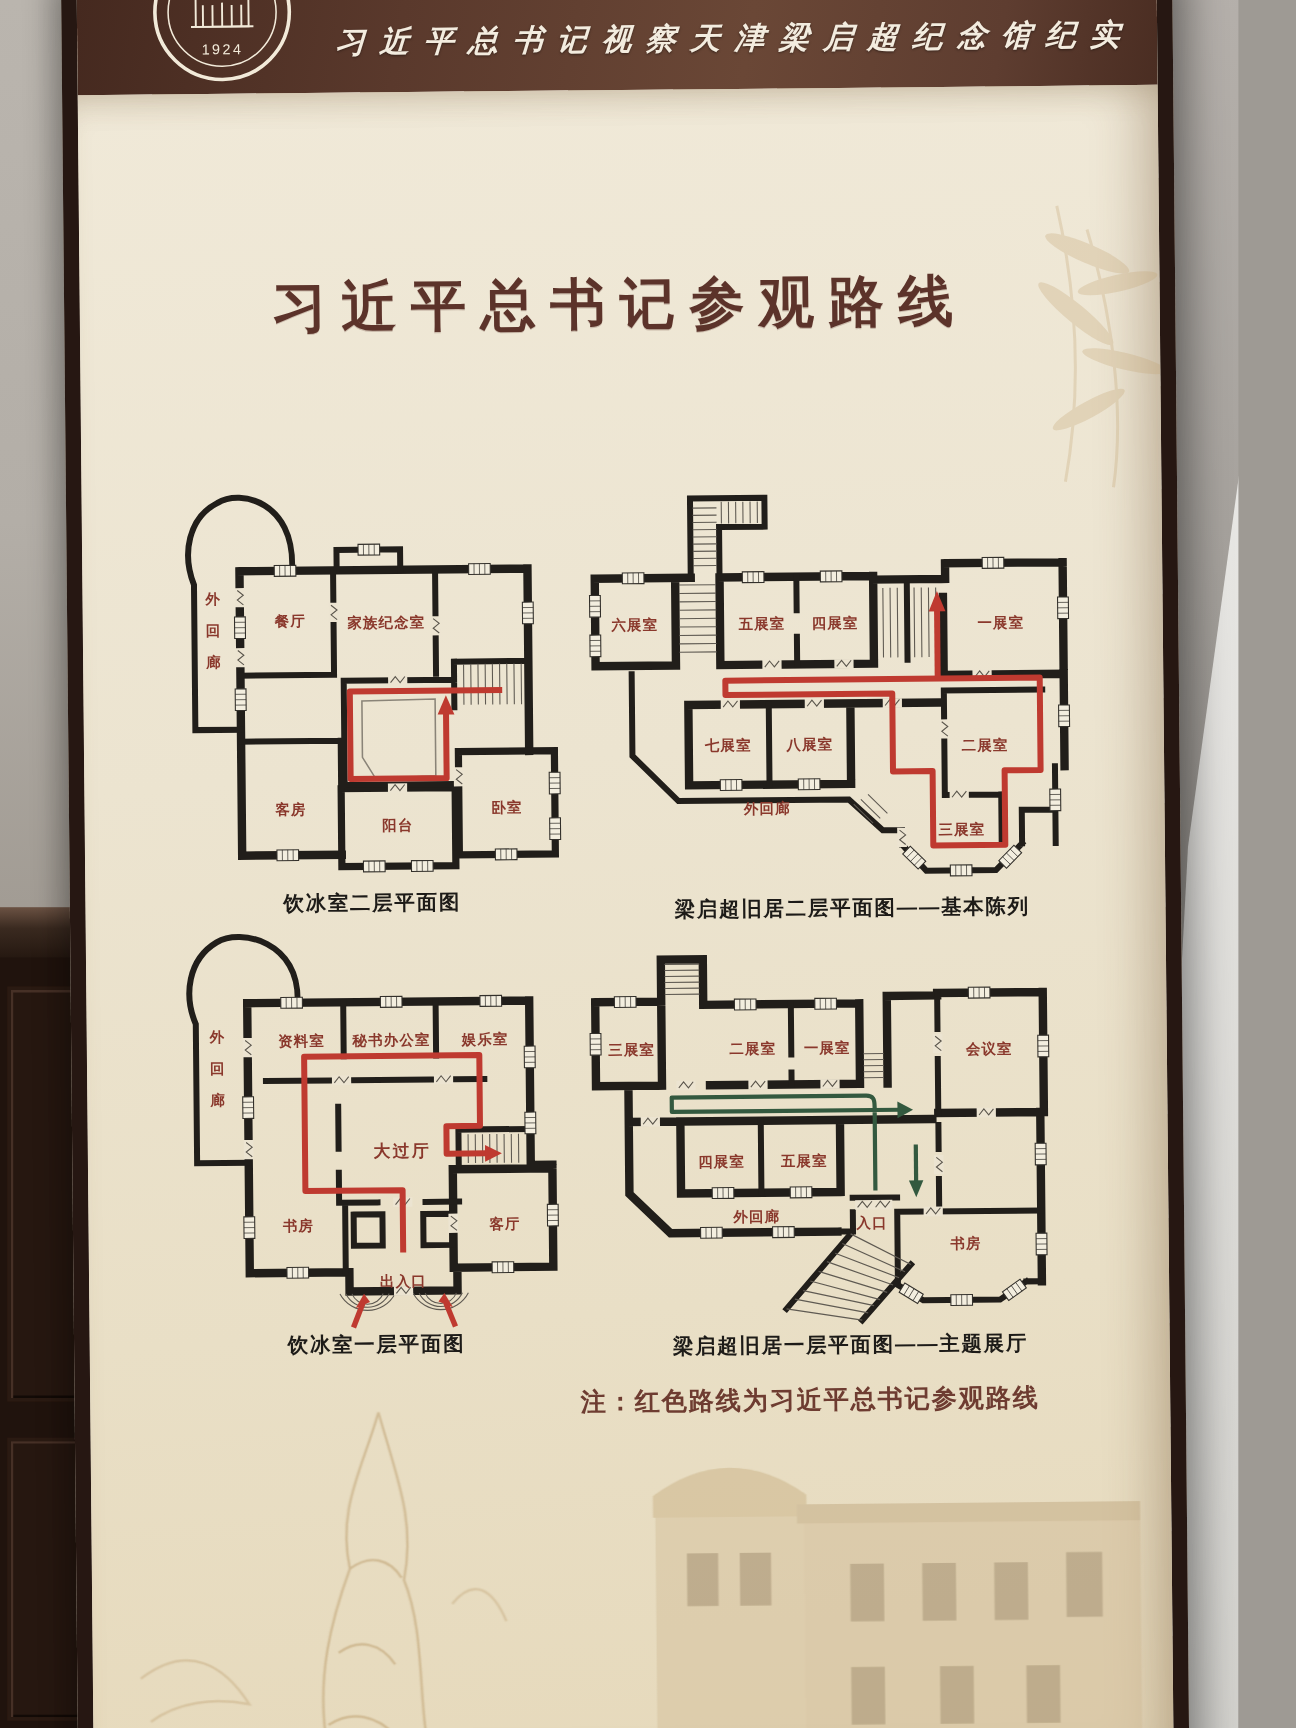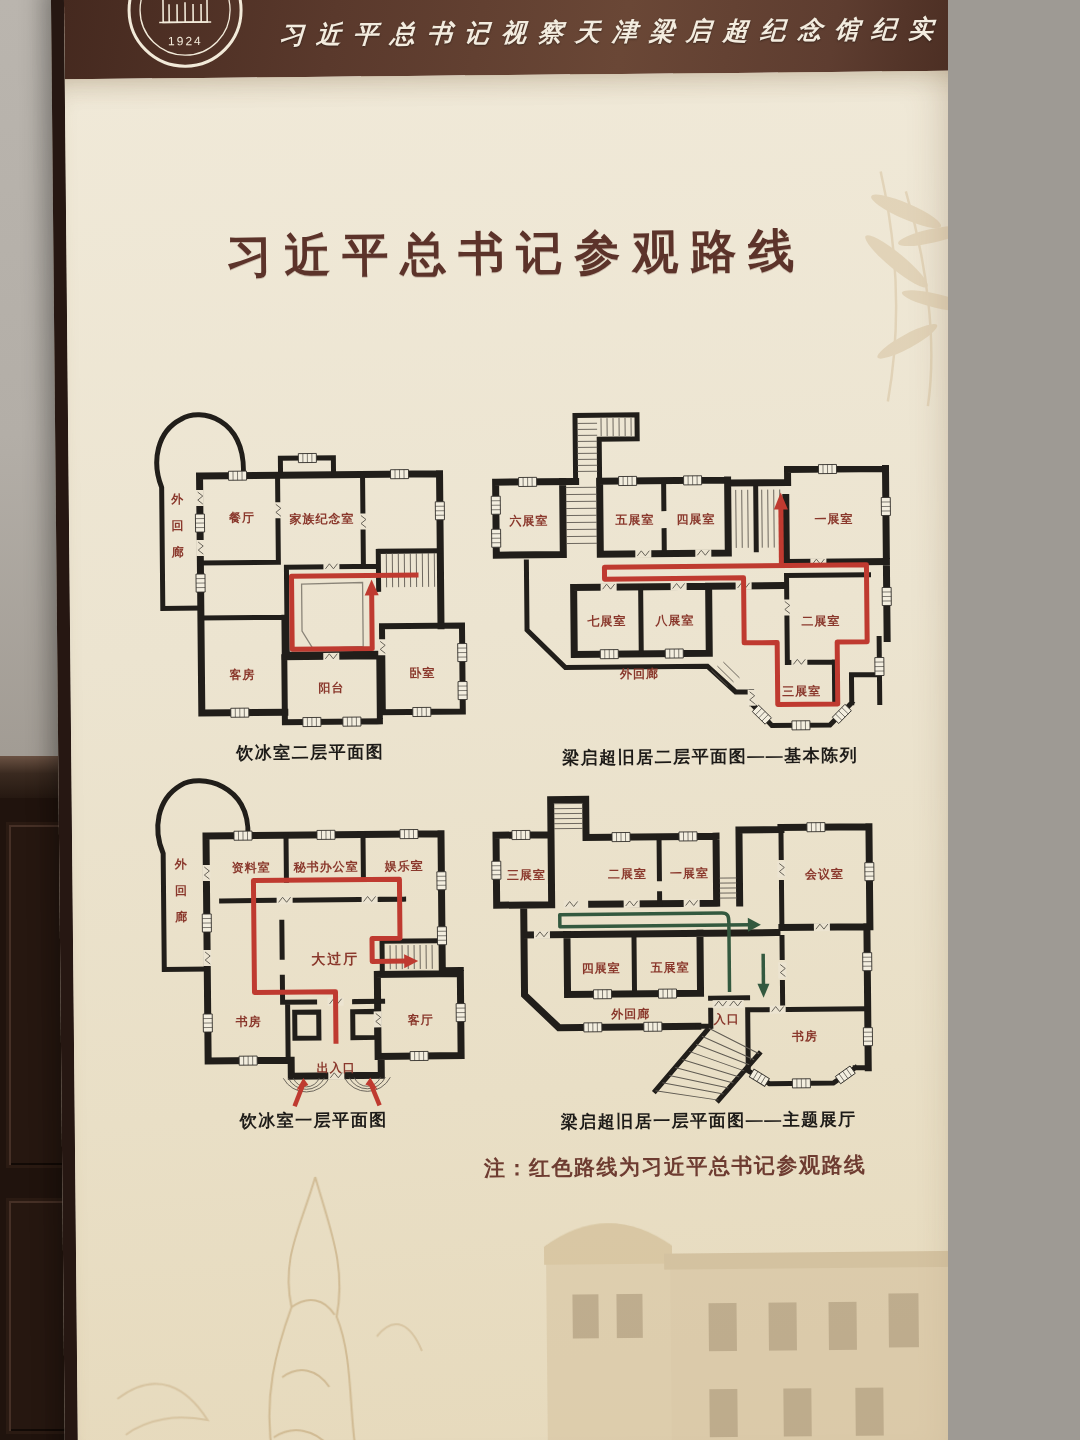--- a/index.html
+++ b/index.html
@@ -1,17 +1,17 @@
 <!DOCTYPE html>
 <html><head>
 <meta charset="utf-8">
 <style>
   html,body{margin:0;padding:0;width:1080px;height:1440px;overflow:hidden;background:#9e9a94;
             font-family:"Liberation Sans", sans-serif;}
-  .scene{position:relative;width:948px;height:1440px;overflow:hidden;}
+  .scene{position:relative;width:1032px;height:1440px;overflow:hidden;}
 
   
   .wall-left{position:absolute;left:0;top:0;width:95px;height:790px;
     background:linear-gradient(180deg,#bab5ae 0%,#b3aea7 55%,#a09a92 100%);}
   .molding{position:absolute;left:0;top:756px;width:95px;height:44px;
     background:linear-gradient(180deg,#6b5243 0%,#3a2a20 40%,#241710 100%);}
   .wood-left{position:absolute;left:0;top:798px;width:95px;height:642px;background:#20130d;}
   .wood-panel{position:absolute;left:6px;width:64px;border:3px solid #32201660;
     box-shadow:inset 2px 2px 0 #463026, inset -2px -2px 0 #120a06;background:#261710;}
   .wall-right{position:absolute;left:930px;top:0;width:150px;height:1440px;

